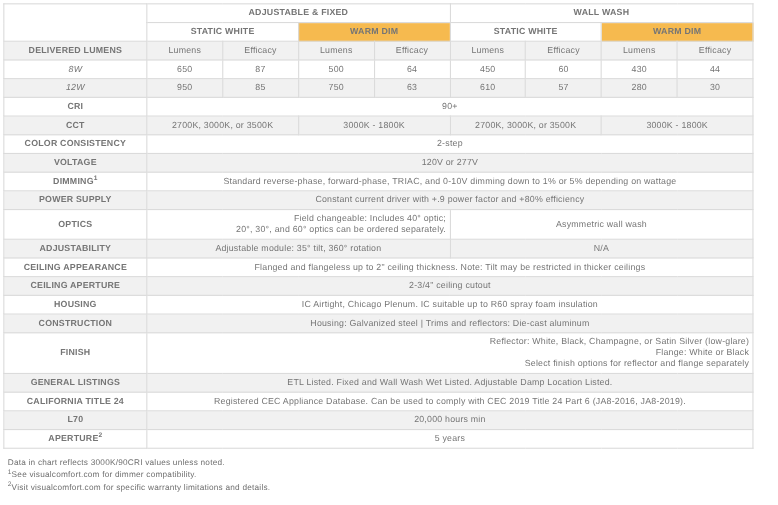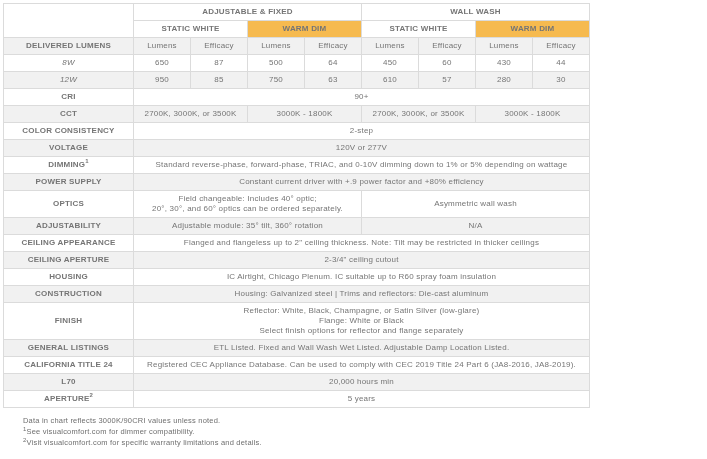--- a/index.html
+++ b/index.html
@@ -11,21 +11,21 @@
   }
   *{box-sizing:border-box;margin:0;padding:0;}
   html,body{background:#fff;}
   body{
     width:707px;height:459px;
     font-family:"Liberation Sans","DejaVu Sans",sans-serif;
     padding:3px;
     overflow:hidden;
   }
   table.spec{
-    width:587px;
+    width:682px;
     border-collapse:collapse;
     table-layout:fixed;
   }
   table.spec td{
     border:1px solid var(--border);
     font-size:8px;
     line-height:10px;
     color:var(--value);
     text-align:center;
     vertical-align:middle;
@@ -50,30 +50,29 @@
     font-style:italic;
   }
   td.grouphead, td.subhead{
     font-weight:700;
     color:var(--label);
     letter-spacing:0.6px;
   }
   td.warm{background:var(--accent);margin-left:40px;}
   td.corner{background:#fff;}
   sup{font-size:6px;line-height:0;}
-  .cellline{display:block;}
+  .cellline{display:block;text-align:right;}
   td.multiline{padding:4px 3px;}
   .footnotes{
     margin-top:7px;
     padding-left:4px;
     font-size:7.5px;
     line-height:11px;
     color:#6F6F6F;
     letter-spacing:0.2px;
-    margin-left:16px;
   }
   .footnotes .bold{font-weight:700;color:#4D4D4D;}
 </style>
 </head>
 <body>
 
 <table class="spec">
   <colgroup>
     <col class="labelcol">
     <col>

